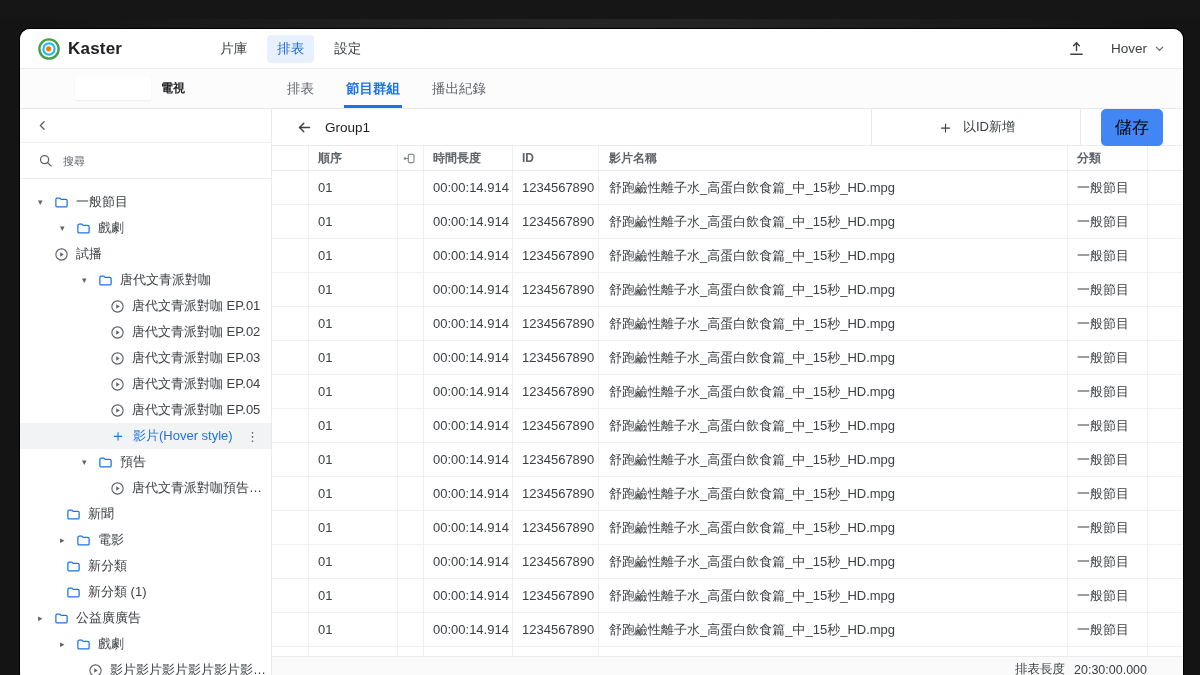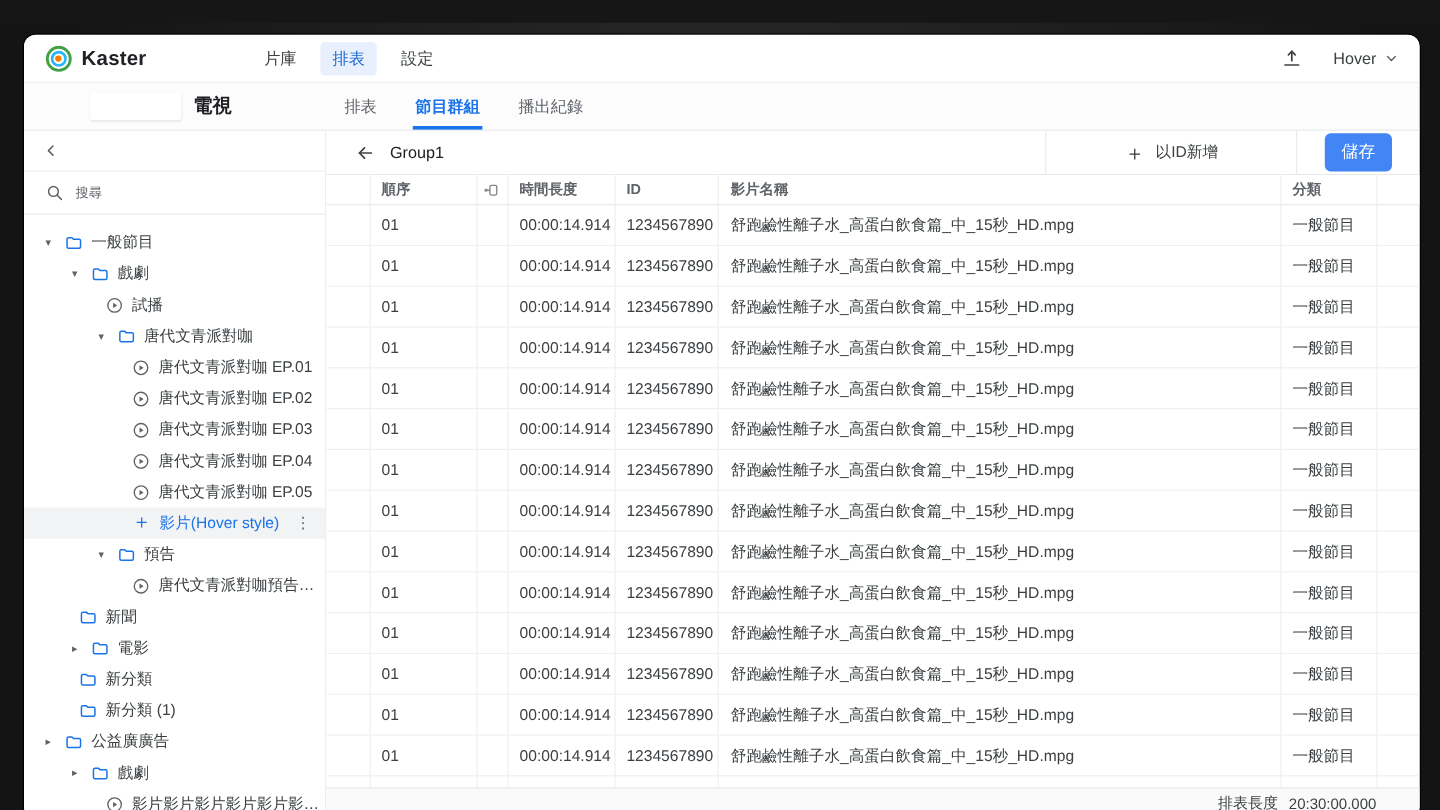--- a/index.html
+++ b/index.html
@@ -18,21 +18,21 @@
   .mainnav{display:flex;align-items:center;gap:10px;margin-left:88px;}
   .nav-item{border:none;background:transparent;font-size:13.5px;color:var(--text-3);padding:5px 10px;border-radius:4px;cursor:pointer;}
   .nav-item.active{background:var(--accent-bg);color:#1967d2;}
   .top-right{margin-left:auto;display:flex;align-items:center;gap:26px;}
   .icon-btn{border:none;background:transparent;cursor:pointer;display:flex;align-items:center;}
   .user{display:flex;align-items:center;gap:7px;cursor:pointer;}
   .user-name{font-size:13.5px;color:var(--text-3);}
   
   .secondbar{height:40px;flex:0 0 40px;position:relative;display:flex;align-items:center;border-bottom:1px solid var(--border);background:#fcfcfd;}
   .redact{margin-left:55px;width:76px;height:23px;background:#fff;border-radius:2px;box-shadow:0 1px 2px rgba(0,0,0,.07);}
-  .page-title{margin-left:10px;font-size:16px;font-weight:700;color:var(--text-1);}
+  .page-title{margin-left:10px;font-size:12px;font-weight:700;color:var(--text-1);}
   .tabs{position:absolute;left:265px;top:0;bottom:0;display:flex;align-items:stretch;gap:28px;}
   .tab{border:none;background:transparent;font-size:13.5px;color:var(--text-2);cursor:pointer;padding:0 2px;border-bottom:3px solid transparent;border-top:3px solid transparent;}
   .tab.active{color:var(--accent);border-bottom-color:var(--accent);font-weight:700;}
   
   .appbody{flex:1;display:flex;min-height:0;}
   .sidebar{width:252px;flex:0 0 252px;border-right:1px solid var(--border);display:flex;flex-direction:column;min-height:0;background:#fff;}
   .collapse-row{height:34px;flex:0 0 34px;display:flex;align-items:center;padding-left:16px;border-bottom:1px solid #efefef;}
   .search-row{height:36px;flex:0 0 36px;display:flex;align-items:center;gap:10px;padding-left:18px;border-bottom:1px solid var(--border);}
   .search-row input{border:none;outline:none;background:transparent;font-size:11px;color:var(--text-1);width:170px;}
   .search-row input::placeholder{color:#5f6368;}
@@ -47,21 +47,21 @@
   .tree-row .kebab{margin-left:auto;margin-right:12px;color:#5f6368;font-size:13px;letter-spacing:0;}
   .plus-glyph{color:var(--accent);font-size:16px;font-weight:400;line-height:1;}
   
   .main{flex:1;display:flex;flex-direction:column;min-width:0;min-height:0;background:#fff;}
   .toolbar{height:37px;flex:0 0 37px;display:flex;align-items:stretch;border-bottom:1px solid var(--border);}
   .toolbar-left{display:flex;align-items:center;gap:12px;padding-left:24px;flex:1;}
   .group-name{font-size:13.5px;color:var(--text-1);}
   .add-by-id{width:210px;flex:0 0 210px;border:none;border-left:1px solid var(--border);border-right:1px solid var(--border);background:transparent;display:flex;align-items:center;justify-content:center;gap:9px;font-size:13px;color:var(--text-3);cursor:pointer;}
   .add-by-id .plus-sign{font-size:17px;color:var(--text-3);font-weight:400;line-height:1;}
   .save-cell{width:102px;flex:0 0 102px;display:flex;align-items:center;justify-content:center;}
-  .save-btn{background:var(--save);color:#ffffff;border:none;border-radius:5px;padding:7px 14px;font-size:14px;cursor:pointer;}
+  .save-btn{background:var(--save);color:#000000;border:none;border-radius:5px;padding:7px 14px;font-size:17px;cursor:pointer;}
   
   .thead{height:25px;flex:0 0 25px;display:flex;border-bottom:1px solid var(--border);align-items:center;background:#fff;font-weight:bold;}
   .thead .th{font-size:12px;color:var(--text-2);}
   .th,.td{height:100%;display:flex;align-items:center;padding-left:9px;border-right:1px solid #edeff1;overflow:hidden;white-space:nowrap;}
   .c0{width:37px;flex:0 0 37px;}
   .c1{width:89px;flex:0 0 89px;}
   .c2{width:26px;flex:0 0 26px;padding-left:5px;}
   .c3{width:89px;flex:0 0 89px;}
   .c4{width:86px;flex:0 0 86px;}
   .c5{flex:1;min-width:0;padding-left:10px;}
@@ -162,21 +162,21 @@
             </div>
             <div class="tree-row" style="padding-left: 40px;">
               <span class="tw">▾</span>
               <span class="ti">
                 <svg width="15" height="15" viewBox="0 0 24 24" fill="none" stroke="#1a73e8" stroke-width="2" stroke-linejoin="round">
                   <path d="M3 7a2 2 0 0 1 2-2h4.5l2 2H19a2 2 0 0 1 2 2v8a2 2 0 0 1-2 2H5a2 2 0 0 1-2-2z"></path>
                 </svg>
               </span>
               <span class="tl">戲劇</span>
             </div>
-            <div class="tree-row" style="padding-left: 62px;">
+            <div class="tree-row" style="padding-left: 28px;">
               <span class="tw none"></span>
               <span class="ti">
                 <svg width="15" height="15" viewBox="0 0 24 24" fill="none" stroke="#5f6368" stroke-width="1.8">
                   <circle cx="12" cy="12" r="9"></circle>
                   <path d="M10 8.5l5.5 3.5L10 15.5z" fill="#5f6368" stroke="none"></path>
                 </svg>
               </span>
               <span class="tl">試播</span>
             </div>
             <div class="tree-row" style="padding-left: 62px;">

